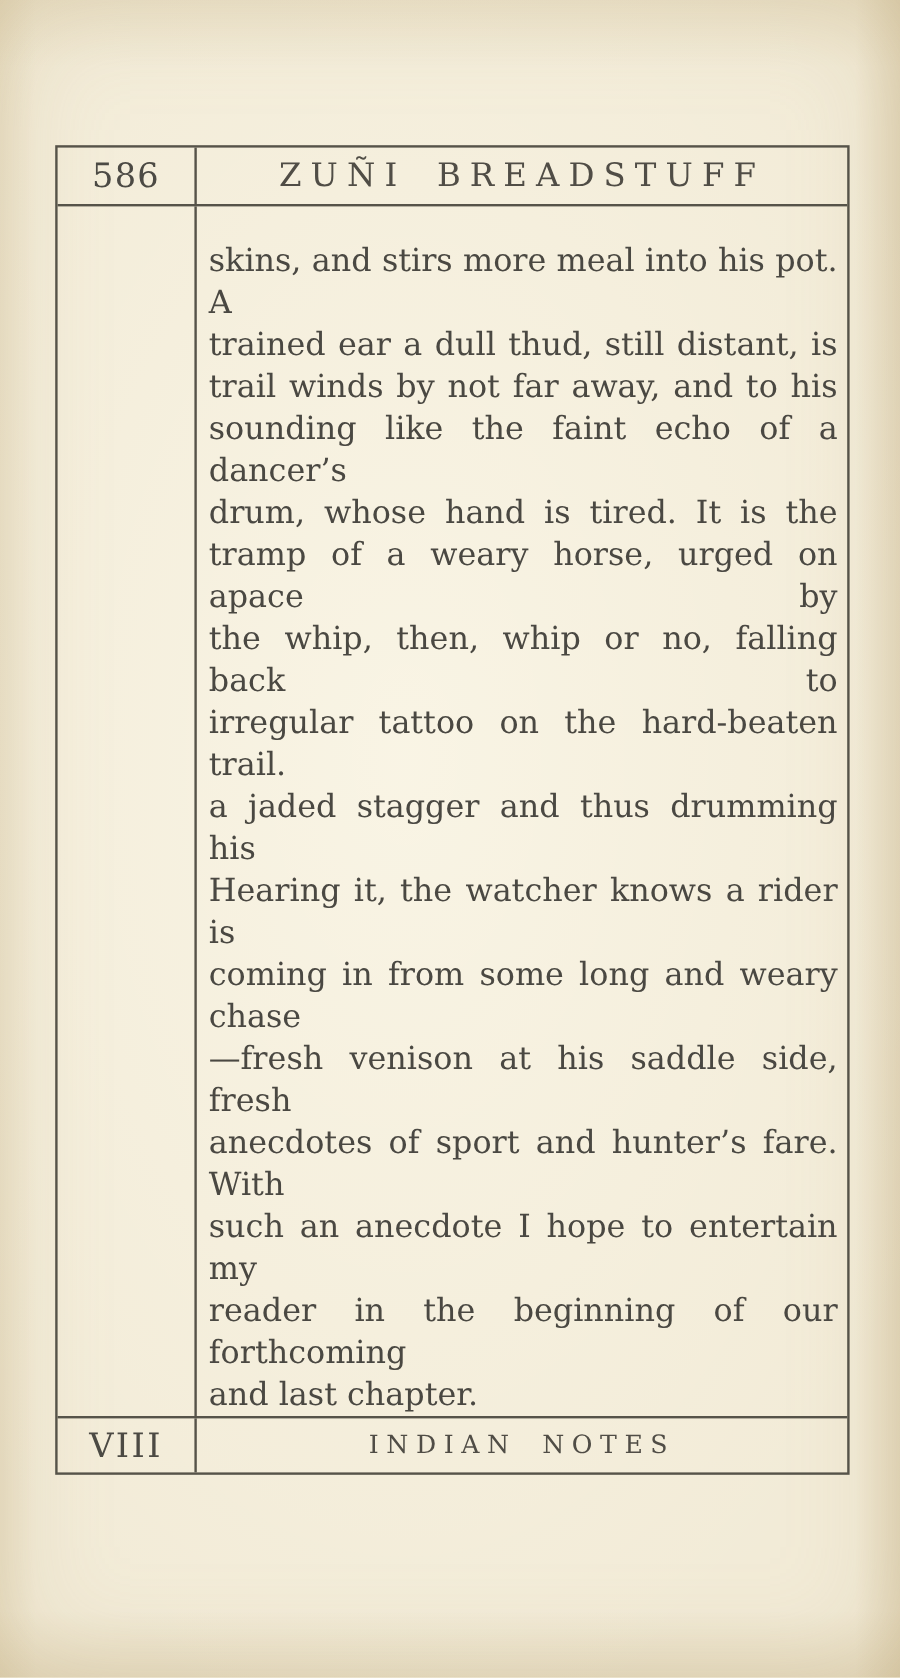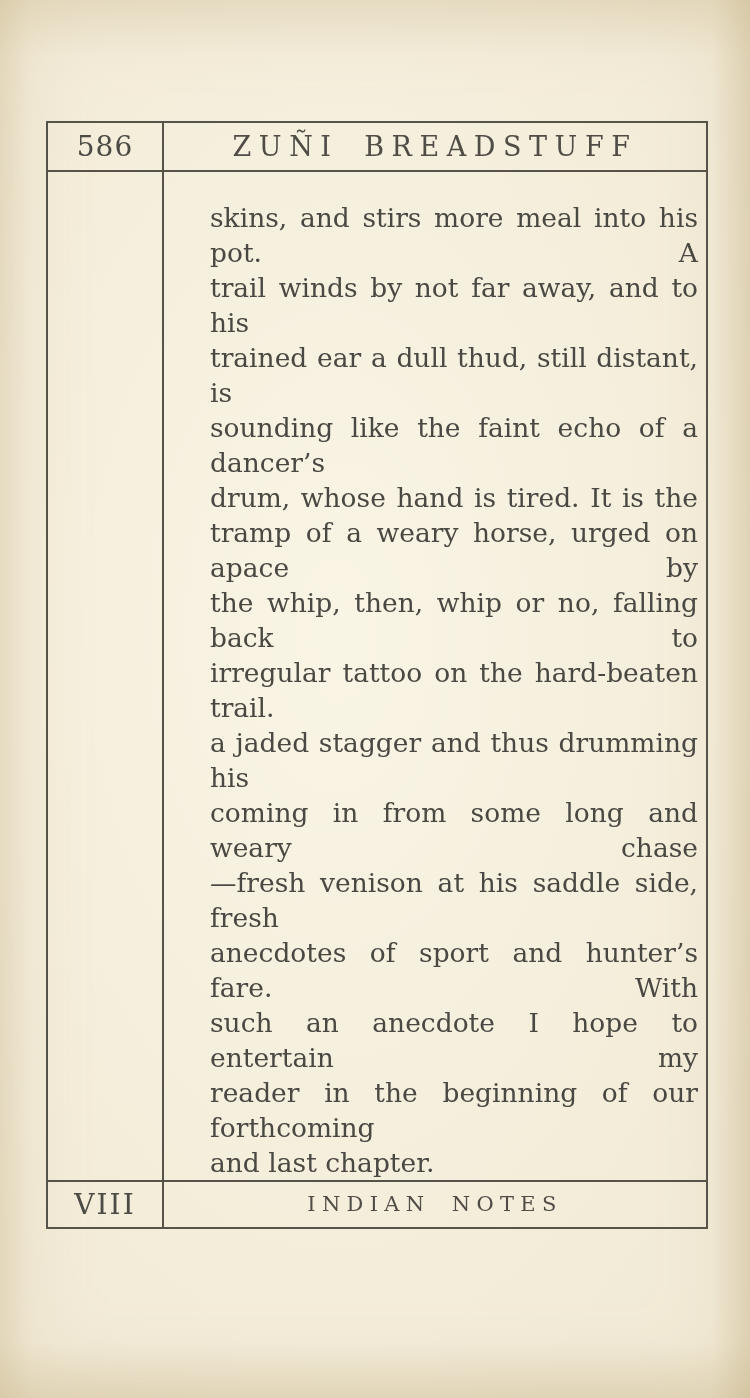--- a/index.html
+++ b/index.html
@@ -28,21 +28,21 @@
     top: 121px;
     width: 662px;
     height: 1108px;
     border: 2px solid #565349;
     display: flex;
     flex-direction: column;
     box-sizing: border-box;
   }
   .row { display: flex; box-sizing: border-box; }
   .row-header { height: 78px; border-bottom: 2px solid #565349; }
-  .row-body   { flex: 1 1 auto; gap: 36px; }
+  .row-body   { flex: 1 1 auto; }
   .row-footer { height: 76px; border-top: 2px solid #565349; }
   .cell-left {
     width: 116px;
     flex: 0 0 116px;
     border-right: 2px solid #565349;
     box-sizing: border-box;
     display: flex;
     align-items: center;
     justify-content: center;
   }
@@ -110,28 +110,29 @@
       <div class="cell-right">
         <span class="running-title">ZUÑI BREADSTUFF</span>
       </div>
     </div>
 
     <div class="row row-body">
       <div class="cell-left"></div>
       <div class="cell-right body-cell">
         <div class="body-text">
           <div class="line">skins, and stirs more meal into his pot. A</div>
+          <div class="line">trained ear a dull thud, still distant, is</div>
           <div class="line">trail winds by not far away, and to his</div>
-          <div class="line">trained ear a dull thud, still distant, is</div>
           <div class="line">sounding like the faint echo of a dancer’s</div>
           <div class="line">drum, whose hand is tired. It is the</div>
           <div class="line">tramp of a weary horse, urged on apace by</div>
           <div class="line">the whip, then, whip or no, falling back to</div>
           <div class="line">irregular tattoo on the hard-beaten trail.</div>
           <div class="line">a jaded stagger and thus drumming his</div>
+          <div class="line">Hearing it, the watcher knows a rider is</div>
           <div class="line">coming in from some long and weary chase</div>
           <div class="line">—fresh venison at his saddle side, fresh</div>
           <div class="line">anecdotes of sport and hunter’s fare. With</div>
           <div class="line">such an anecdote I hope to entertain my</div>
           <div class="line">reader in the beginning of our forthcoming</div>
           <div class="line last">and last chapter.</div>
         </div>
       </div>
     </div>
 

